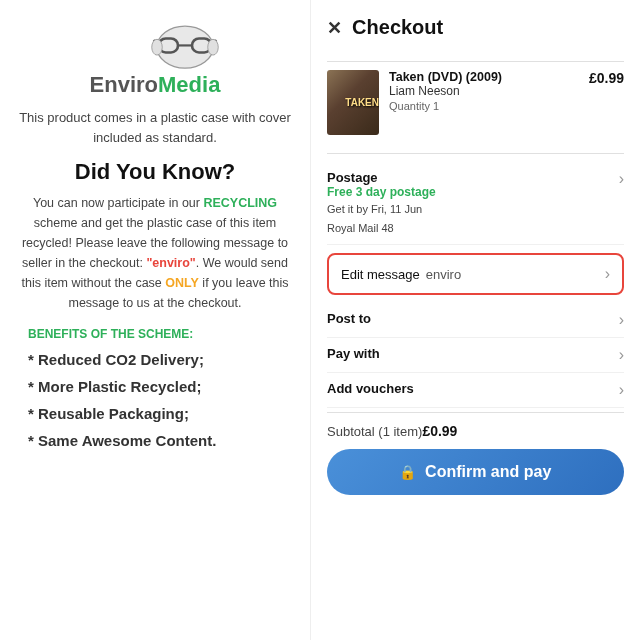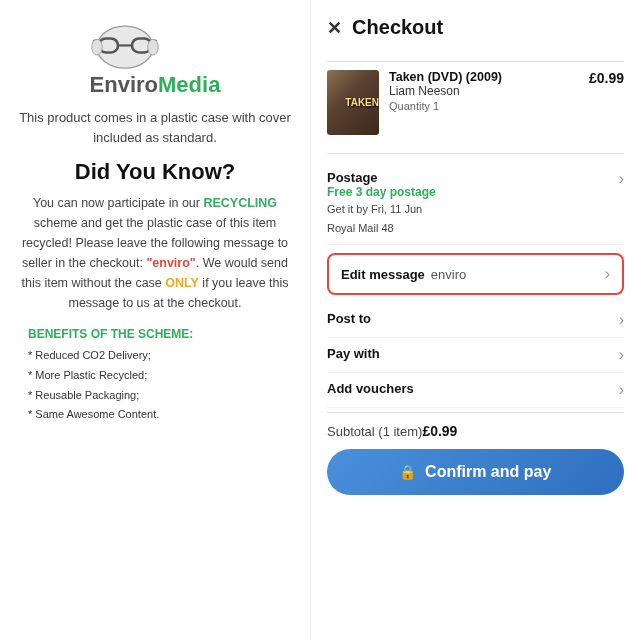--- a/index.html
+++ b/index.html
@@ -18,21 +18,21 @@
       padding: 20px 18px;
       background: #fff;
       display: flex;
       flex-direction: column;
       align-items: center;
     }
 
     .logo-container {
       display: flex;
       flex-direction: column;
-      align-items: flex-start;
+      align-items: flex-end;
       margin-bottom: 10px;
     }
 
     .logo-icon {
       width: 70px;
       height: 50px;
       margin-bottom: 2px;
     }
 
     .logo-text {
@@ -77,23 +77,24 @@
     }
 
     .benefits-title {
       color: #2eb05a;
       font-weight: bold;
       font-size: 12px;
       margin-bottom: 5px;
     }
 
     .benefits-list {
-      font-size: 11px;
+      font-size: 15px;
       color: #333;
       line-height: 1.8;
+      font-weight: bold;
     }
 
     
     .right-panel {
       flex: 1;
       background: #fff;
       border-left: 1px solid #eee;
       display: flex;
       flex-direction: column;
       padding: 16px;
@@ -230,21 +231,21 @@
       padding: 10px 12px;
       display: flex;
       align-items: center;
       justify-content: space-between;
       margin: 8px 0;
       cursor: pointer;
     }
 
     .edit-message-label {
       font-size: 13px;
-      font-weight: bold;
+      font-weight: normal;
       color: #111;
     }
 
     .edit-message-value {
       font-size: 13px;
       color: #555;
       margin-left: 6px;
     }
 
     .edit-message-left {

